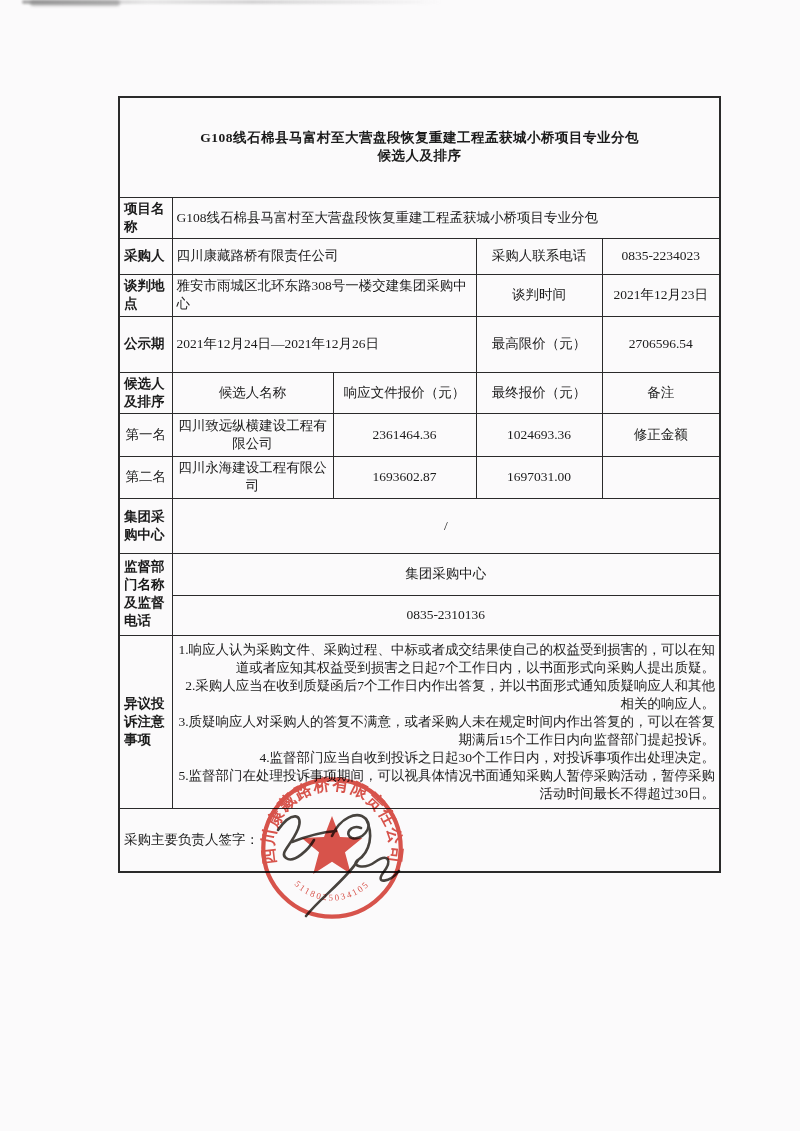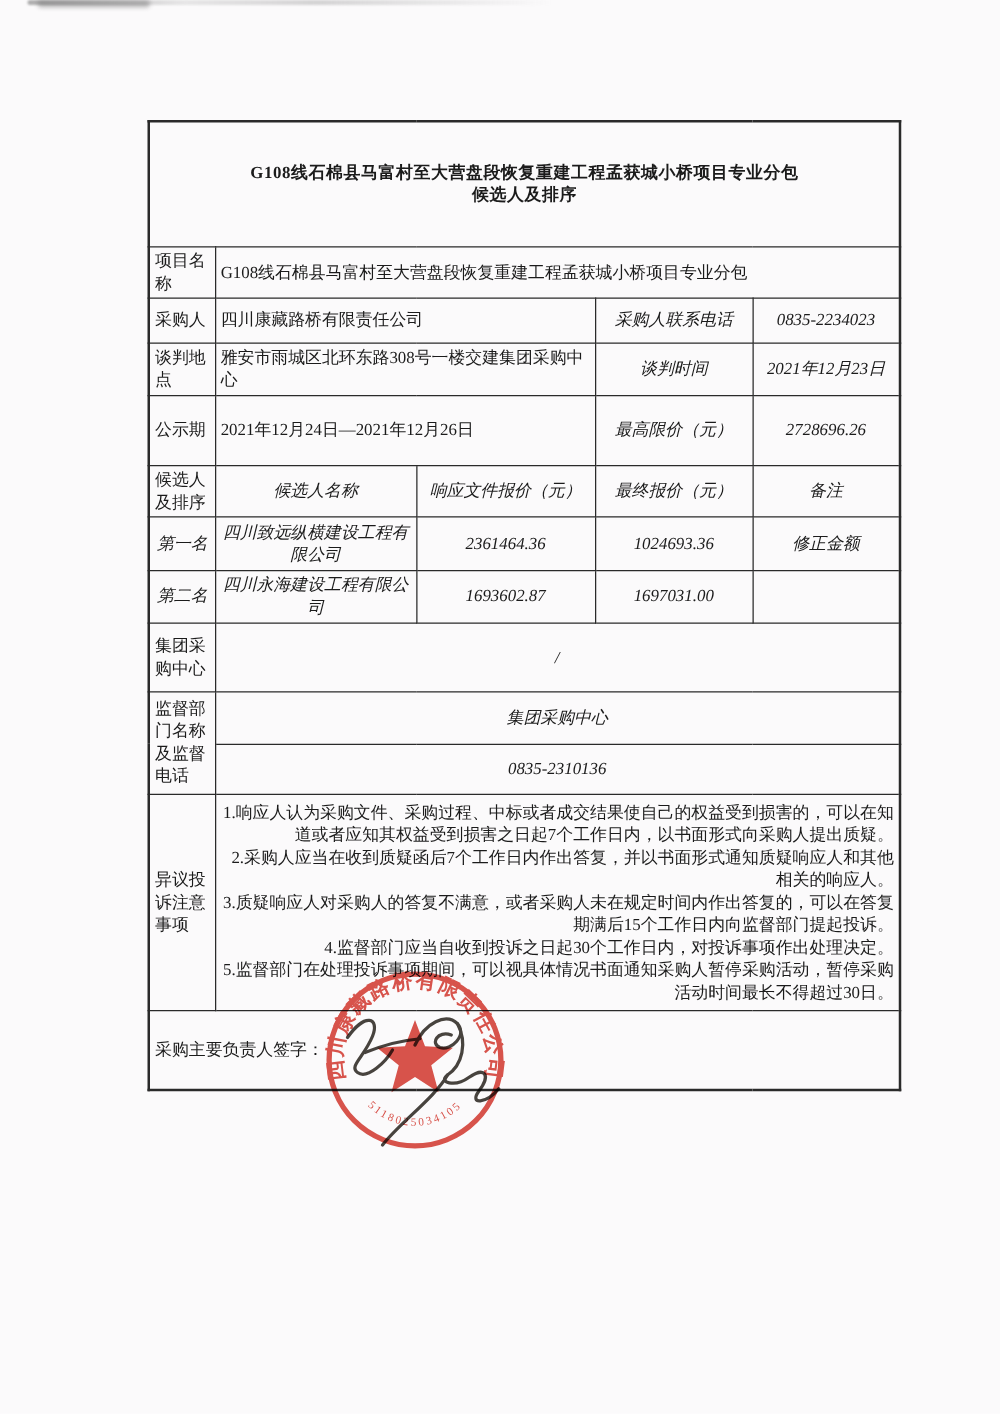--- a/index.html
+++ b/index.html
@@ -24,23 +24,23 @@
   .doc td{
     border:1.2px solid #2a2a2a;
     font-size:13.5px;line-height:18px;
     vertical-align:middle;padding:2px 4px;
     word-break:break-all;
   }
   .title-cell{
     font-size:20px;font-weight:bold;text-align:center;
     line-height:31px;letter-spacing:.5px;padding-top:12px;
   }
-  .lab{padding-left:5px;text-align:left;line-height:19px;}
+  .lab{padding-left:5px;text-align:left;line-height:19px;font-weight:bold;}
   .l{text-align:left;padding-left:8px;}
-  .c{text-align:center;font-style:italic;}
+  .c{text-align:center;}
   .name-cell{font-size:13px;padding:1px 2px;}
   .notice-cell{padding:5px 8px 5px 8px;font-size:13px;line-height:19.4px;text-align:right;margin-left:23px;}
   .notice-line{margin:0;}
   .sig-cell{text-align:left;padding-left:6px;font-size:13.5px;vertical-align:middle;}
 
   .seal{
     position:absolute;left:252px;top:768px;width:160px;height:160px;
     mix-blend-mode:multiply;opacity:.92;
   }
   .autograph{
@@ -88,21 +88,21 @@
       <td class="lab">谈判地点</td>
       <td class="l" colspan="2">雅安市雨城区北环东路308号一楼交建集团采购中心</td>
       <td class="c">谈判时间</td>
       <td class="c">2021年12月23日</td>
     </tr>
 
     <tr style="height:56px">
       <td class="lab">公示期</td>
       <td class="l" colspan="2">2021年12月24日—2021年12月26日</td>
       <td class="c">最高限价（元）</td>
-      <td class="c">2728696.26</td>
+      <td class="c">2706596.54</td>
     </tr>
 
     <tr style="height:39px">
       <td class="lab">候选人及排序</td>
       <td class="c">候选人名称</td>
       <td class="c">响应文件报价（元）</td>
       <td class="c">最终报价（元）</td>
       <td class="c">备注</td>
     </tr>
 

